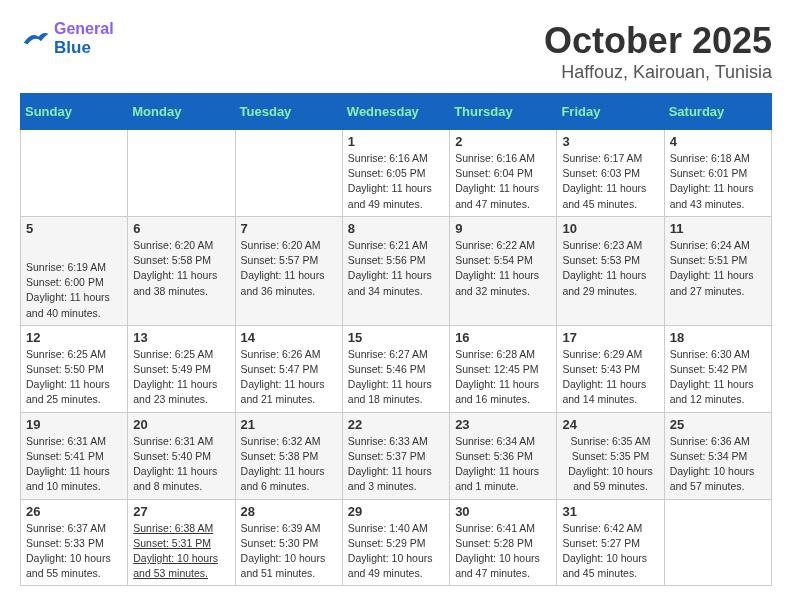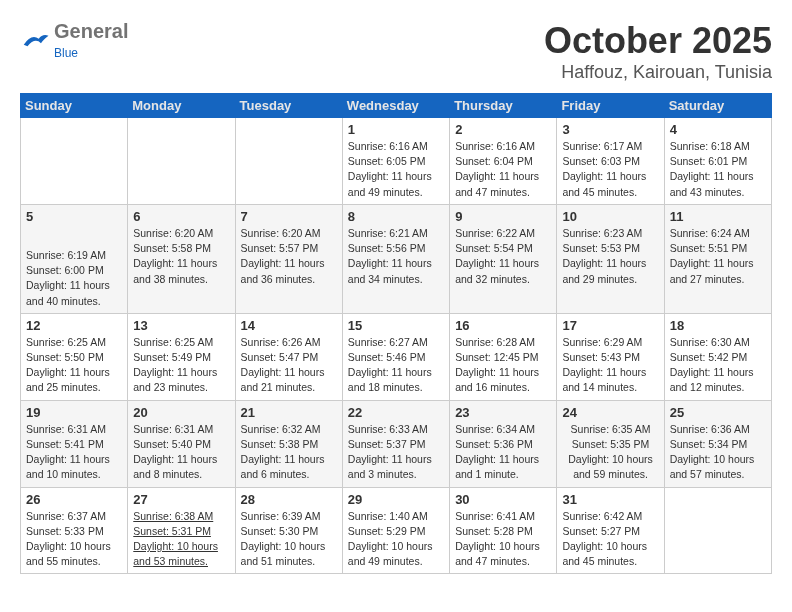--- a/index.html
+++ b/index.html
@@ -14,39 +14,39 @@
       display: flex;
       justify-content: space-between;
       align-items: flex-start;
       margin-bottom: 10px;
     }
     .logo {
       display: flex;
       align-items: center;
       gap: 4px;
     }
-    .logo-text-general { font-size: 20px; font-weight: bold; color: #737373; }
-    .logo-text-blue { font-size: 12px; font-weight: normal; color: #1565c0; margin-top: 24px; }
+    .logo-text-general { font-size: 16px; font-weight: bold; color: #8b5cf6; }
+    .logo-text-blue { font-size: 17px; font-weight: bold; color: #1565c0; margin-top: 24px; }
     .logo-bird {
       width: 30px;
       height: 24px;
     }
     .title-block { text-align: right; }
     .month-title { font-size: 36px; font-weight: bold; color: #333; }
     .location-title { font-size: 18px; color: #555; }
 
     .calendar {
       width: 100%;
       border-collapse: collapse;
       font-size: 11px;
     }
     .calendar thead tr th {
       background-color: #1565c0;
-      color: #e5e5e5;
-      padding: 4px 4px;
+      color: #86efac;
+      padding: 10px 4px;
       text-align: left;
       font-size: 13px;
       font-weight: bold;
       border: 1px solid #1565c0;
     }
     .calendar tbody tr td {
       border: 1px solid #ccc;
       vertical-align: top;
       padding: 4px 5px;
       width: calc(100% / 7);

